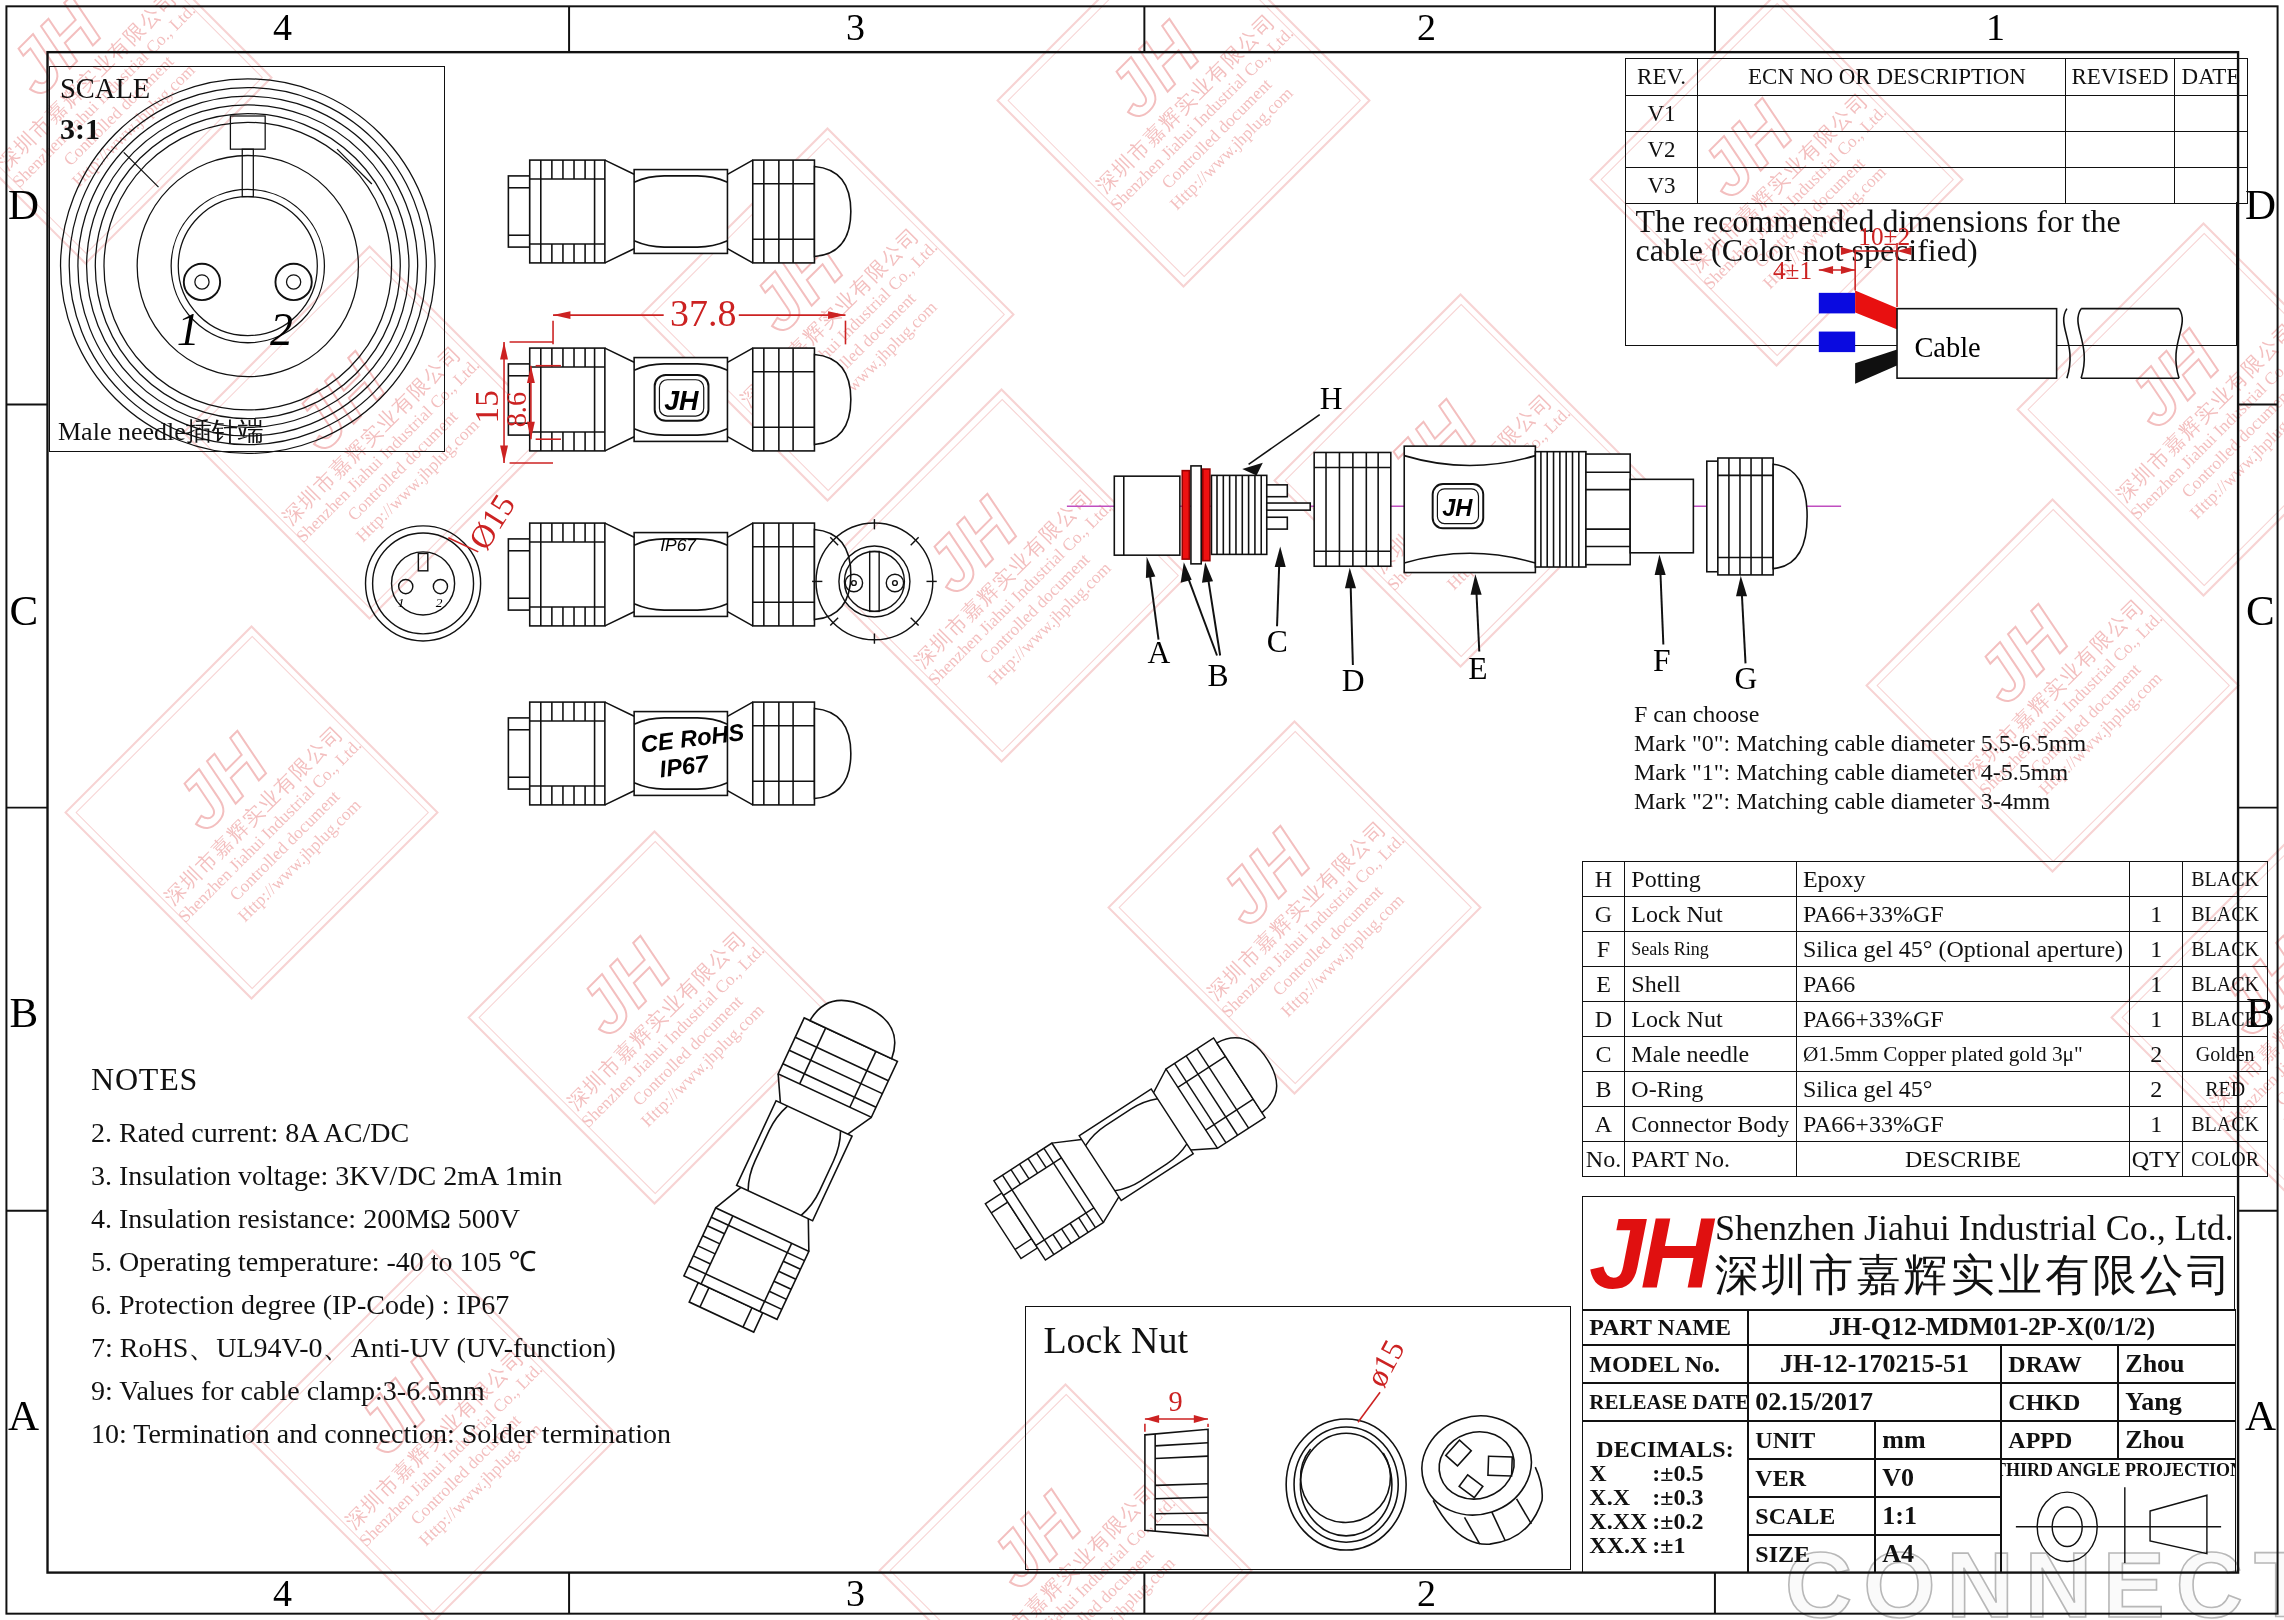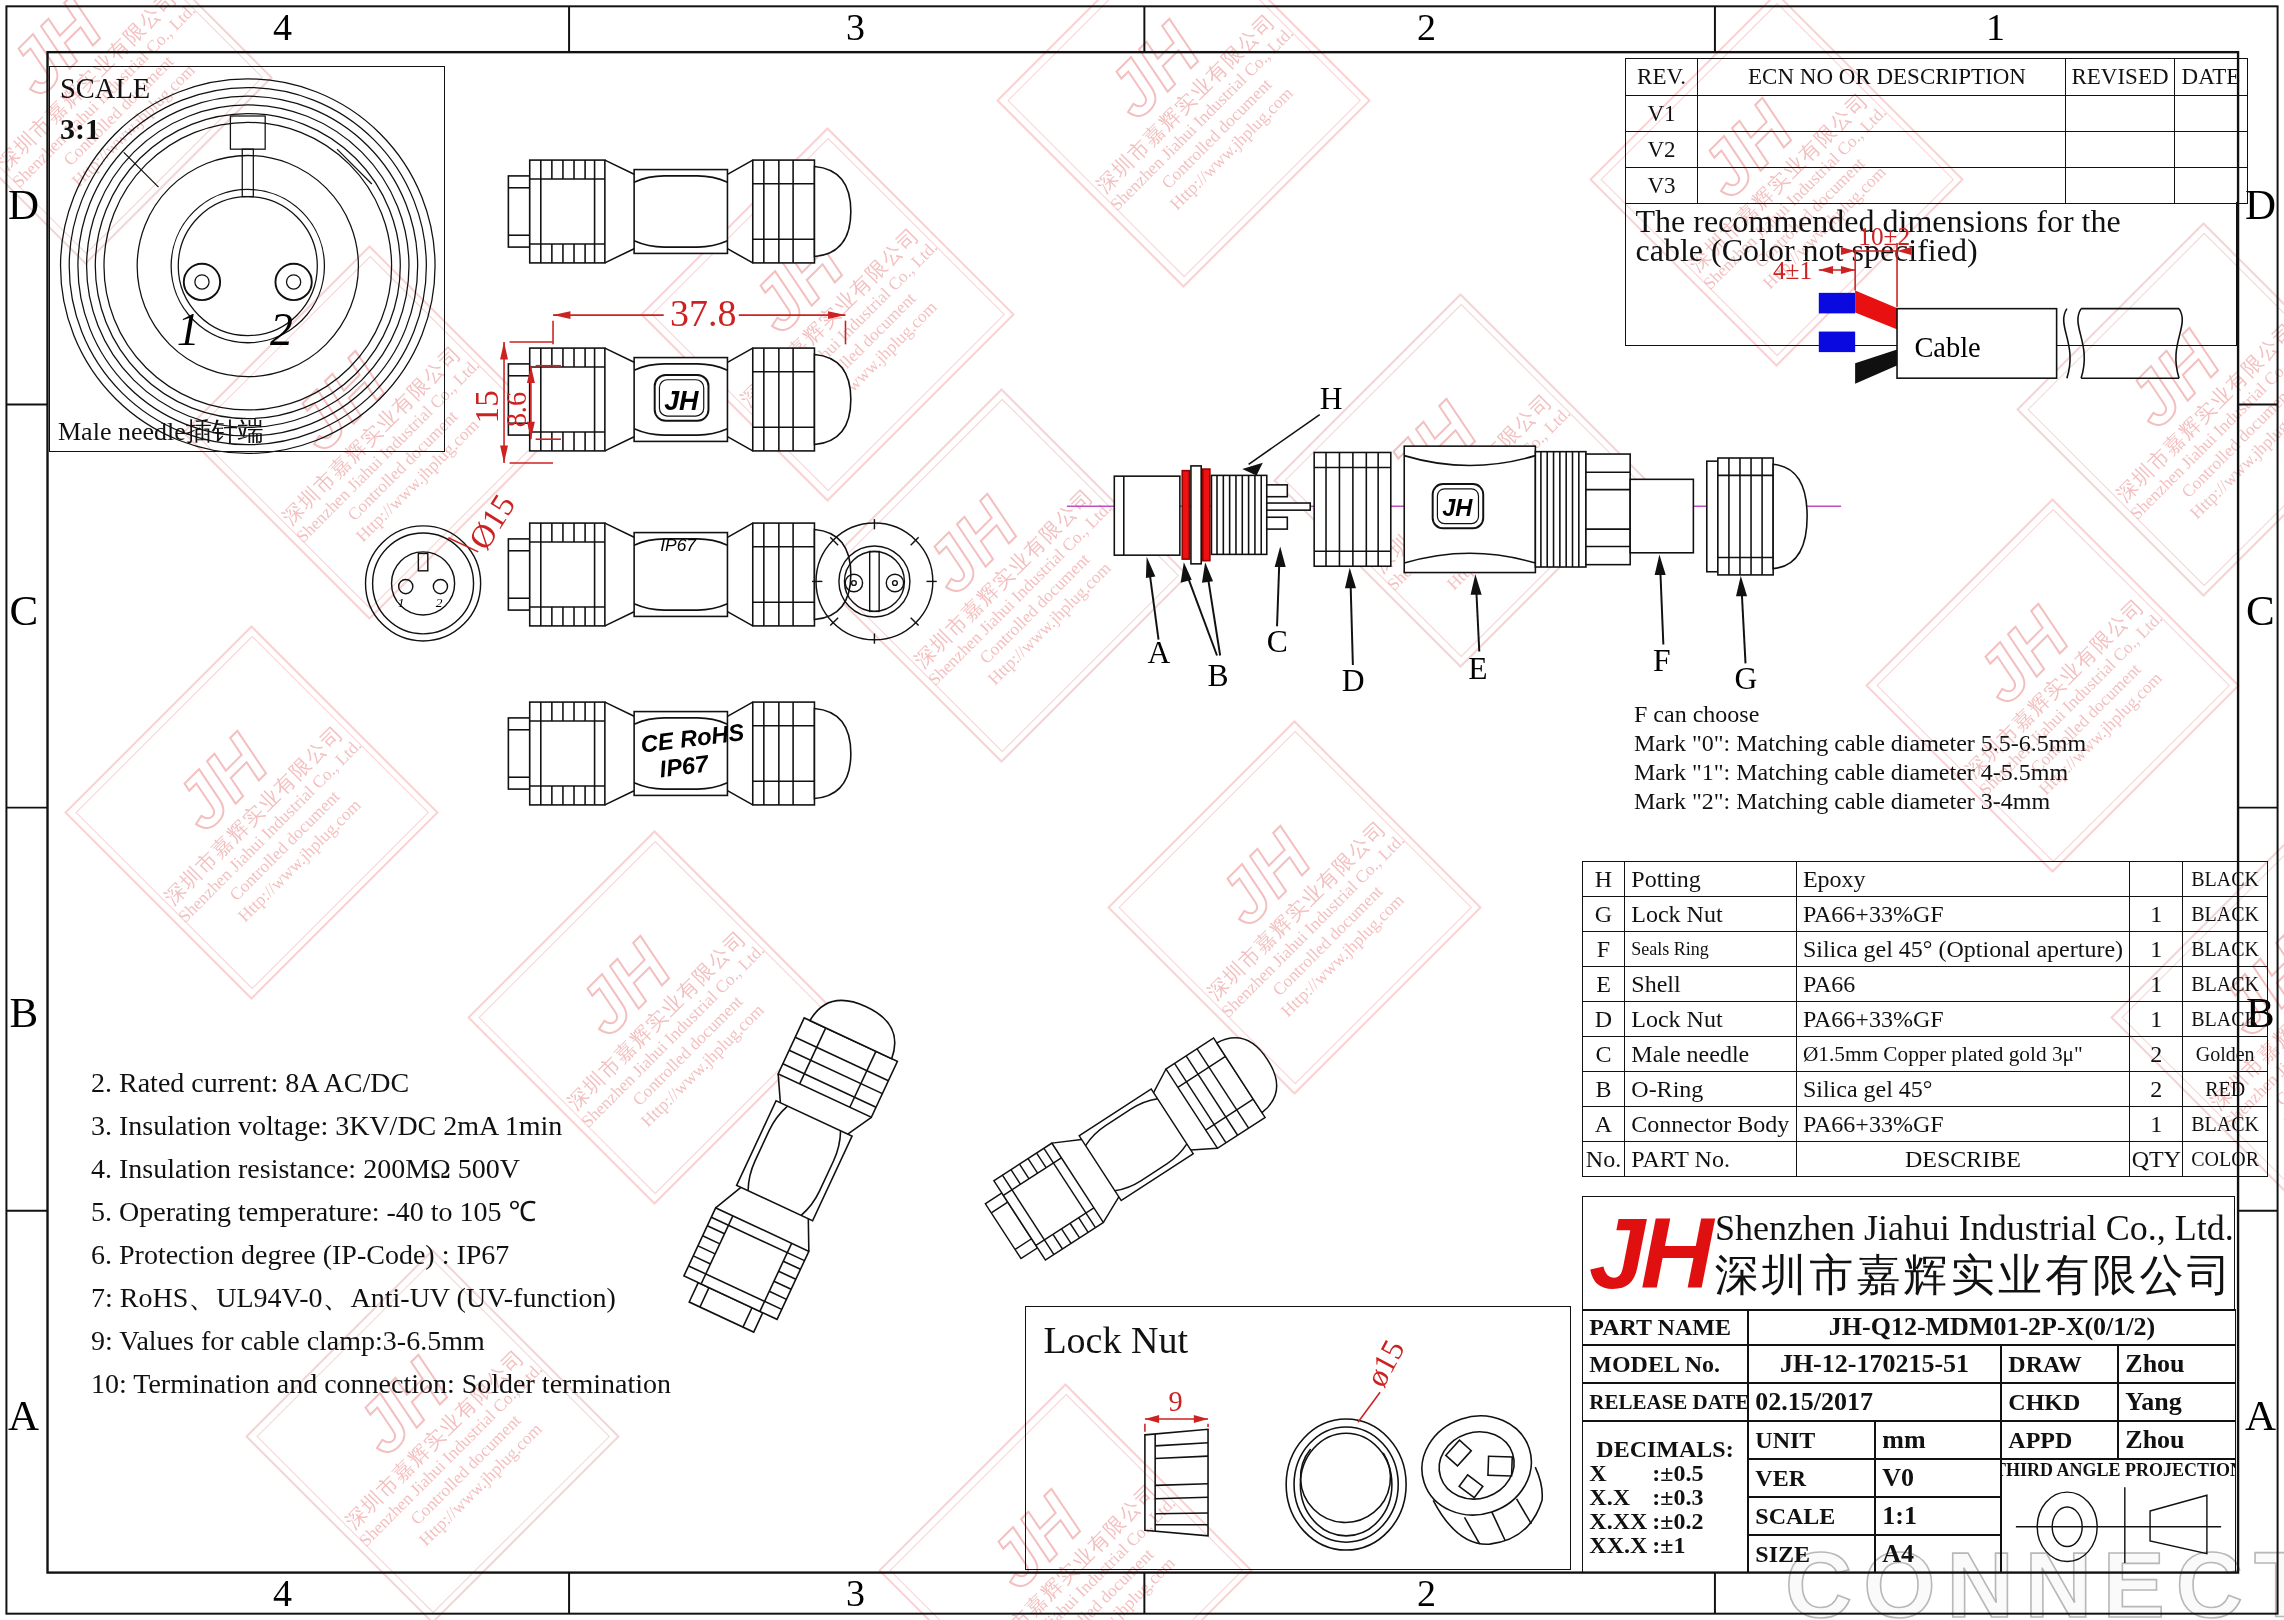--- a/index.html
+++ b/index.html
@@ -687,20 +687,21 @@
           <ellipse cx="75" cy="58" rx="38" ry="44"></ellipse>
           <ellipse cx="75" cy="58" rx="19" ry="25"></ellipse>
           <line x1="148" y1="8" x2="148" y2="104"></line>
           <path d="M180,38 L252,18 L252,92 L180,76 Z"></path>
         </g>
       </svg>
     </div>
   </div>
 
   <div id="notes">
+    <div class="nt">NOTES</div>
     <div class="ni">2. Rated current: 8A AC/DC</div>
     <div class="ni">3. Insulation voltage: 3KV/DC 2mA 1min</div>
     <div class="ni">4. Insulation resistance: 200MΩ 500V</div>
     <div class="ni">5. Operating temperature: -40 to 105 ℃</div>
     <div class="ni">6. Protection degree (IP-Code) : IP67</div>
     <div class="ni">7: RoHS、UL94V-0、Anti-UV (UV-function)</div>
     <div class="ni">9: Values for cable clamp:3-6.5mm</div>
     <div class="ni">10: Termination and connection: Solder termination</div>
   </div>
 

